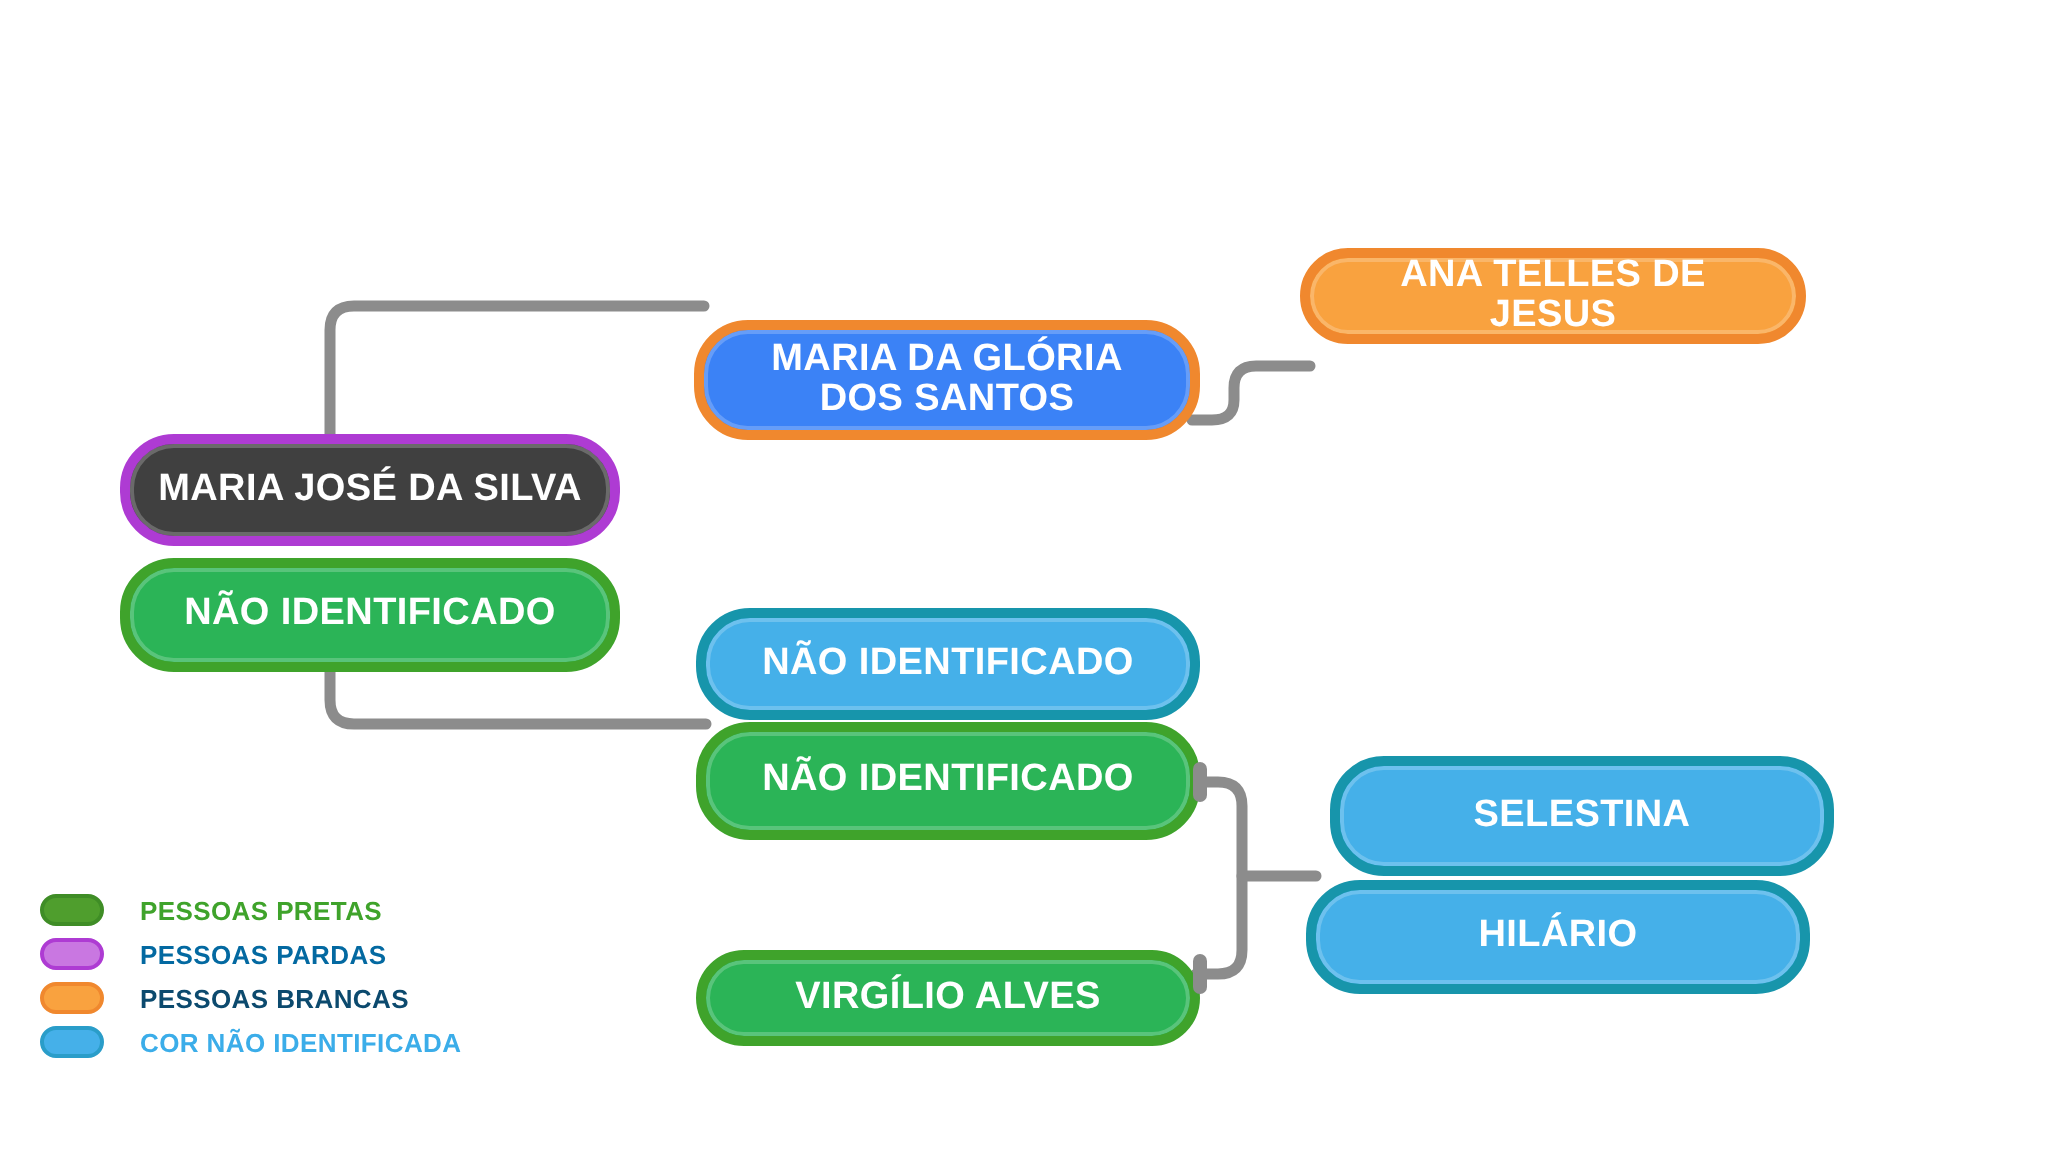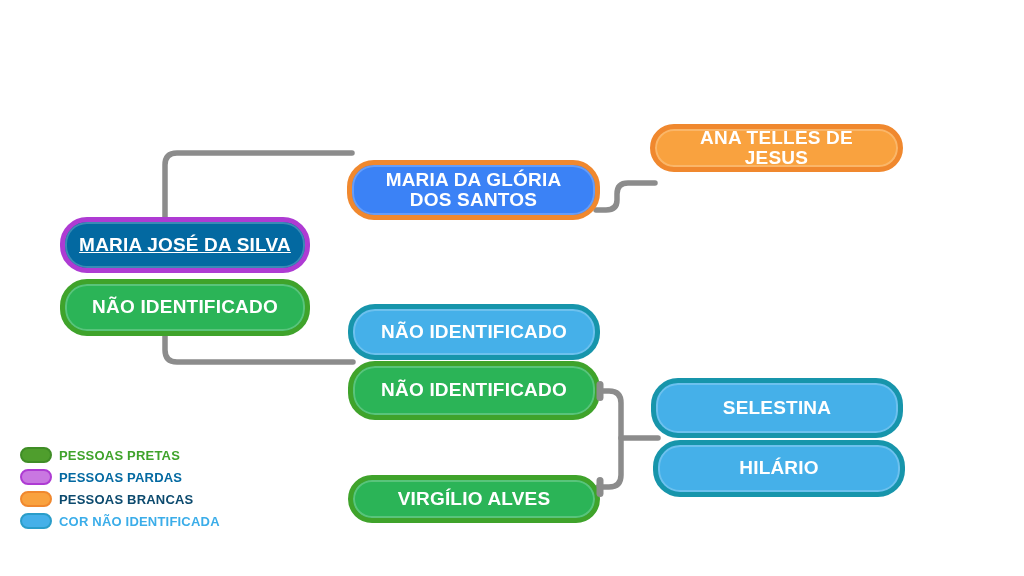--- a/index.html
+++ b/index.html
@@ -19,21 +19,21 @@
     box-shadow:inset 0 0 0 2px rgba(255,255,255,.22);
     cursor:pointer;padding:0 4px;
   }
   #legend{position:absolute;left:20px;top:444px;z-index:1;}
   .legend-row{display:flex;align-items:center;height:22px;}
   .legend-swatch{
     width:32px;height:16px;border-radius:8px;border:2px solid;
     box-sizing:border-box;flex:0 0 auto;
   }
   .legend-label{
-    margin-left:7px;font-weight:bold;font-size:13px;letter-spacing:.2px;white-space:nowrap;
+    margin-left:18px;font-weight:bold;font-size:13px;letter-spacing:.2px;white-space:nowrap;
   }
 </style>
 </head>
 <body>
 
 <div id="stage">
   <svg id="edges">
       <path d="M 165 224 L 165 165 Q 165 153 177 153 L 352 153" fill="none" stroke="#8c8c8c" stroke-width="5.5" stroke-linecap="round" stroke-linejoin="round"></path>
       <path d="M 165 332 L 165 350 Q 165 362 177 362 L 353 362" fill="none" stroke="#8c8c8c" stroke-width="5.5" stroke-linecap="round" stroke-linejoin="round"></path>
       <path d="M 596 210 L 606 210 Q 617 210 617 200 L 617 194 Q 617 183 628 183 L 655 183" fill="none" stroke="#8c8c8c" stroke-width="5.5" stroke-linecap="round" stroke-linejoin="round"></path>
@@ -55,24 +55,24 @@
       </div>
       <div class="legend-row">
         <span class="legend-swatch" style="background: rgb(249, 162, 63); border-color: rgb(240, 136, 46);"></span>
         <span class="legend-label" style="color: #0c4a6e; text-align: right;">PESSOAS BRANCAS</span>
       </div>
       <div class="legend-row">
         <span class="legend-swatch" style="background: rgb(69, 176, 233); border-color: rgb(42, 157, 201);"></span>
         <span class="legend-label" style="color: rgb(59, 173, 233);">COR NÃO IDENTIFICADA</span>
       </div>
     </div>
-<div class="node" style="left: 60px; top: 217px; width: 250px; height: 56px; background: #0369a1; border-color: rgb(174, 59, 211); text-decoration: underline;"><span>MARIA JOSÉ DA SILVA</span></div>
+<div class="node" style="left: 60px; top: 217px; width: 250px; height: 56px; background: #404040; border-color: rgb(174, 59, 211);"><span>MARIA JOSÉ DA SILVA</span></div>
     <div class="node" style="left: 60px; top: 279px; width: 250px; height: 57px; background: rgb(43, 180, 87); border-color: rgb(63, 163, 43);"><span>NÃO IDENTIFICADO</span></div>
     <div class="node" style="left: 347px; top: 124px; width: 253px; height: 60px; background: #3b82f6; border-color: rgb(240, 136, 46); margin-top: 36px;"><span>MARIA DA GLÓRIA
 DOS SANTOS</span></div>
     <div class="node" style="left: 650px; top: 124px; width: 253px; height: 48px; background: rgb(249, 162, 63); border-color: rgb(240, 136, 46);"><span>ANA TELLES DE
 JESUS</span></div>
     <div class="node" style="left: 348px; top: 304px; width: 252px; height: 56px; background: rgb(69, 176, 233); border-color: rgb(23, 149, 171);"><span>NÃO IDENTIFICADO</span></div>
     <div class="node" style="left: 348px; top: 361px; width: 252px; height: 59px; background: rgb(43, 180, 87); border-color: rgb(63, 163, 43);"><span>NÃO IDENTIFICADO</span></div>
     <div class="node" style="left: 348px; top: 475px; width: 252px; height: 48px; background: rgb(43, 180, 87); border-color: rgb(63, 163, 43);"><span>VIRGÍLIO ALVES</span></div>
-    <div class="node" style="left: 651px; top: 378px; width: 252px; height: 60px; background: rgb(69, 176, 233); border-color: rgb(23, 149, 171);"><span>SELESTINA</span></div>
+    <div class="node" style="left: 665px; top: 378px; width: 252px; height: 60px; background: rgb(69, 176, 233); border-color: rgb(23, 149, 171);"><span>SELESTINA</span></div>
     <div class="node" style="left: 653px; top: 440px; width: 252px; height: 57px; background: rgb(69, 176, 233); border-color: rgb(23, 149, 171);"><span>HILÁRIO</span></div>
   </div>
 
 </body></html>

